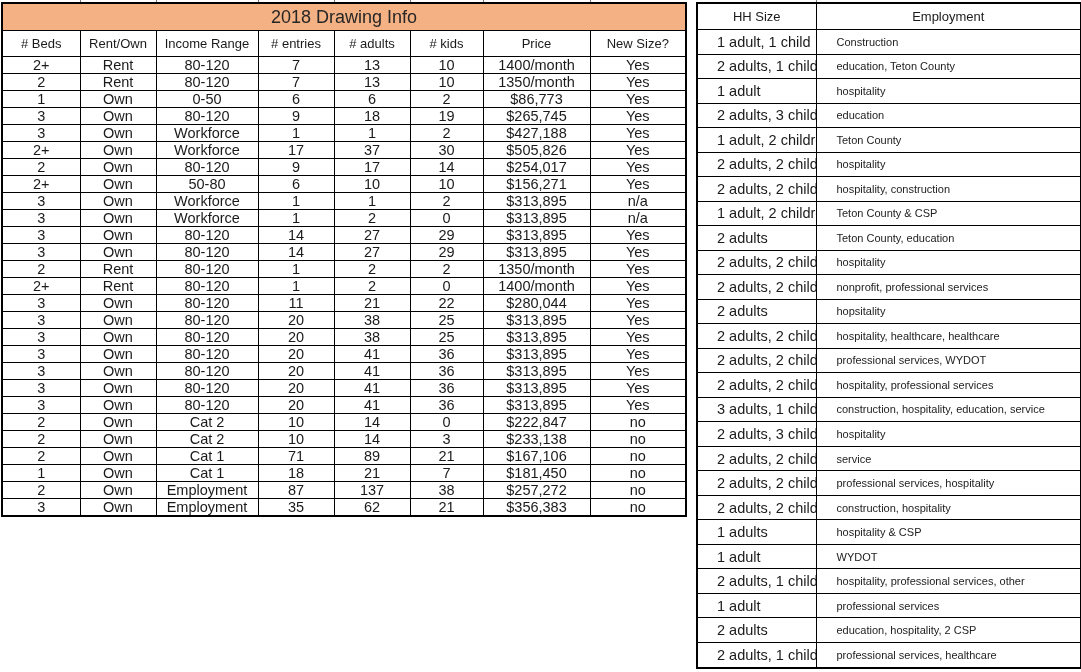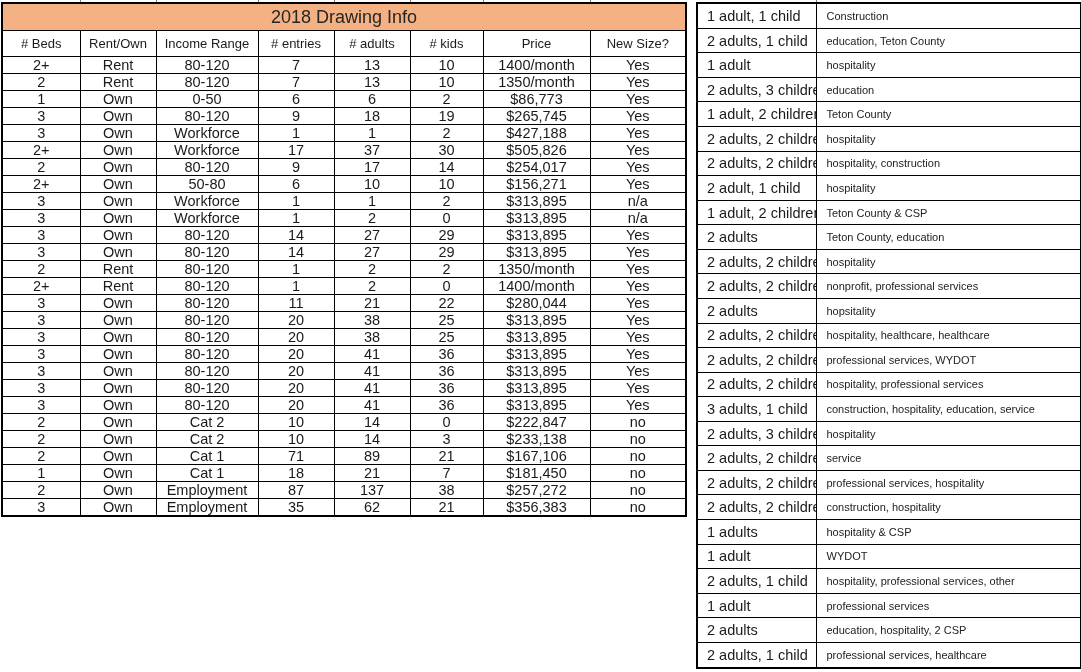--- a/index.html
+++ b/index.html
@@ -33,24 +33,24 @@
     font-size:18px;
     height:26px;
     text-align:center;
     color:#262626;
   }
   .hdr-row th { font-size:13px; height:25px; text-align:center; }
 
   #drawing-table td { font-size:14.5px; text-align:center; }
 
   #tenant-table td:first-child {
-    font-size:14.5px; text-align:left; padding-left:9px;
+    font-size:14.5px; text-align:left; padding-left:19px;
   }
   #tenant-table td:last-child {
-    font-size:11px; text-align:left; padding-left:10px; color:#222;
+    font-size:11px; text-align:left; padding-left:20px; color:#222;
   }
 
   .grid-tick {
     position:absolute; top:0; width:1px; height:2px;
     background:#777;
   }
 </style>
 </head>
 <body>
 
@@ -362,20 +362,24 @@
       </tr>
     </tbody>
 </table>
 
 <table id="tenant-table" class="sheet-tbl">
   <colgroup>
     <col style="width:119px">
       <col style="width:265px">
   </colgroup>
   <thead>
+    <tr class="hdr-row">
+        <th>HH Size</th>
+        <th>Employment</th>
+      </tr>
   </thead>
   <tbody>
       <tr>
         <td>1 adult, 1 child</td>
         <td>Construction</td>
       </tr>
       <tr>
         <td>2 adults, 1 child</td>
         <td>education, Teton County</td>
       </tr>
@@ -393,24 +397,20 @@
       </tr>
       <tr>
         <td>2 adults, 2 children</td>
         <td>hospitality</td>
       </tr>
       <tr>
         <td>2 adults, 2 children</td>
         <td>hospitality, construction</td>
       </tr>
       <tr>
-        <td>2 adult, 1 child</td>
-        <td>hospitality</td>
-      </tr>
-      <tr>
         <td>1 adult, 2 children</td>
         <td>Teton County &amp; CSP</td>
       </tr>
       <tr>
         <td>2 adults</td>
         <td>Teton County, education</td>
       </tr>
       <tr>
         <td>2 adults, 2 children</td>
         <td>hospitality</td>

